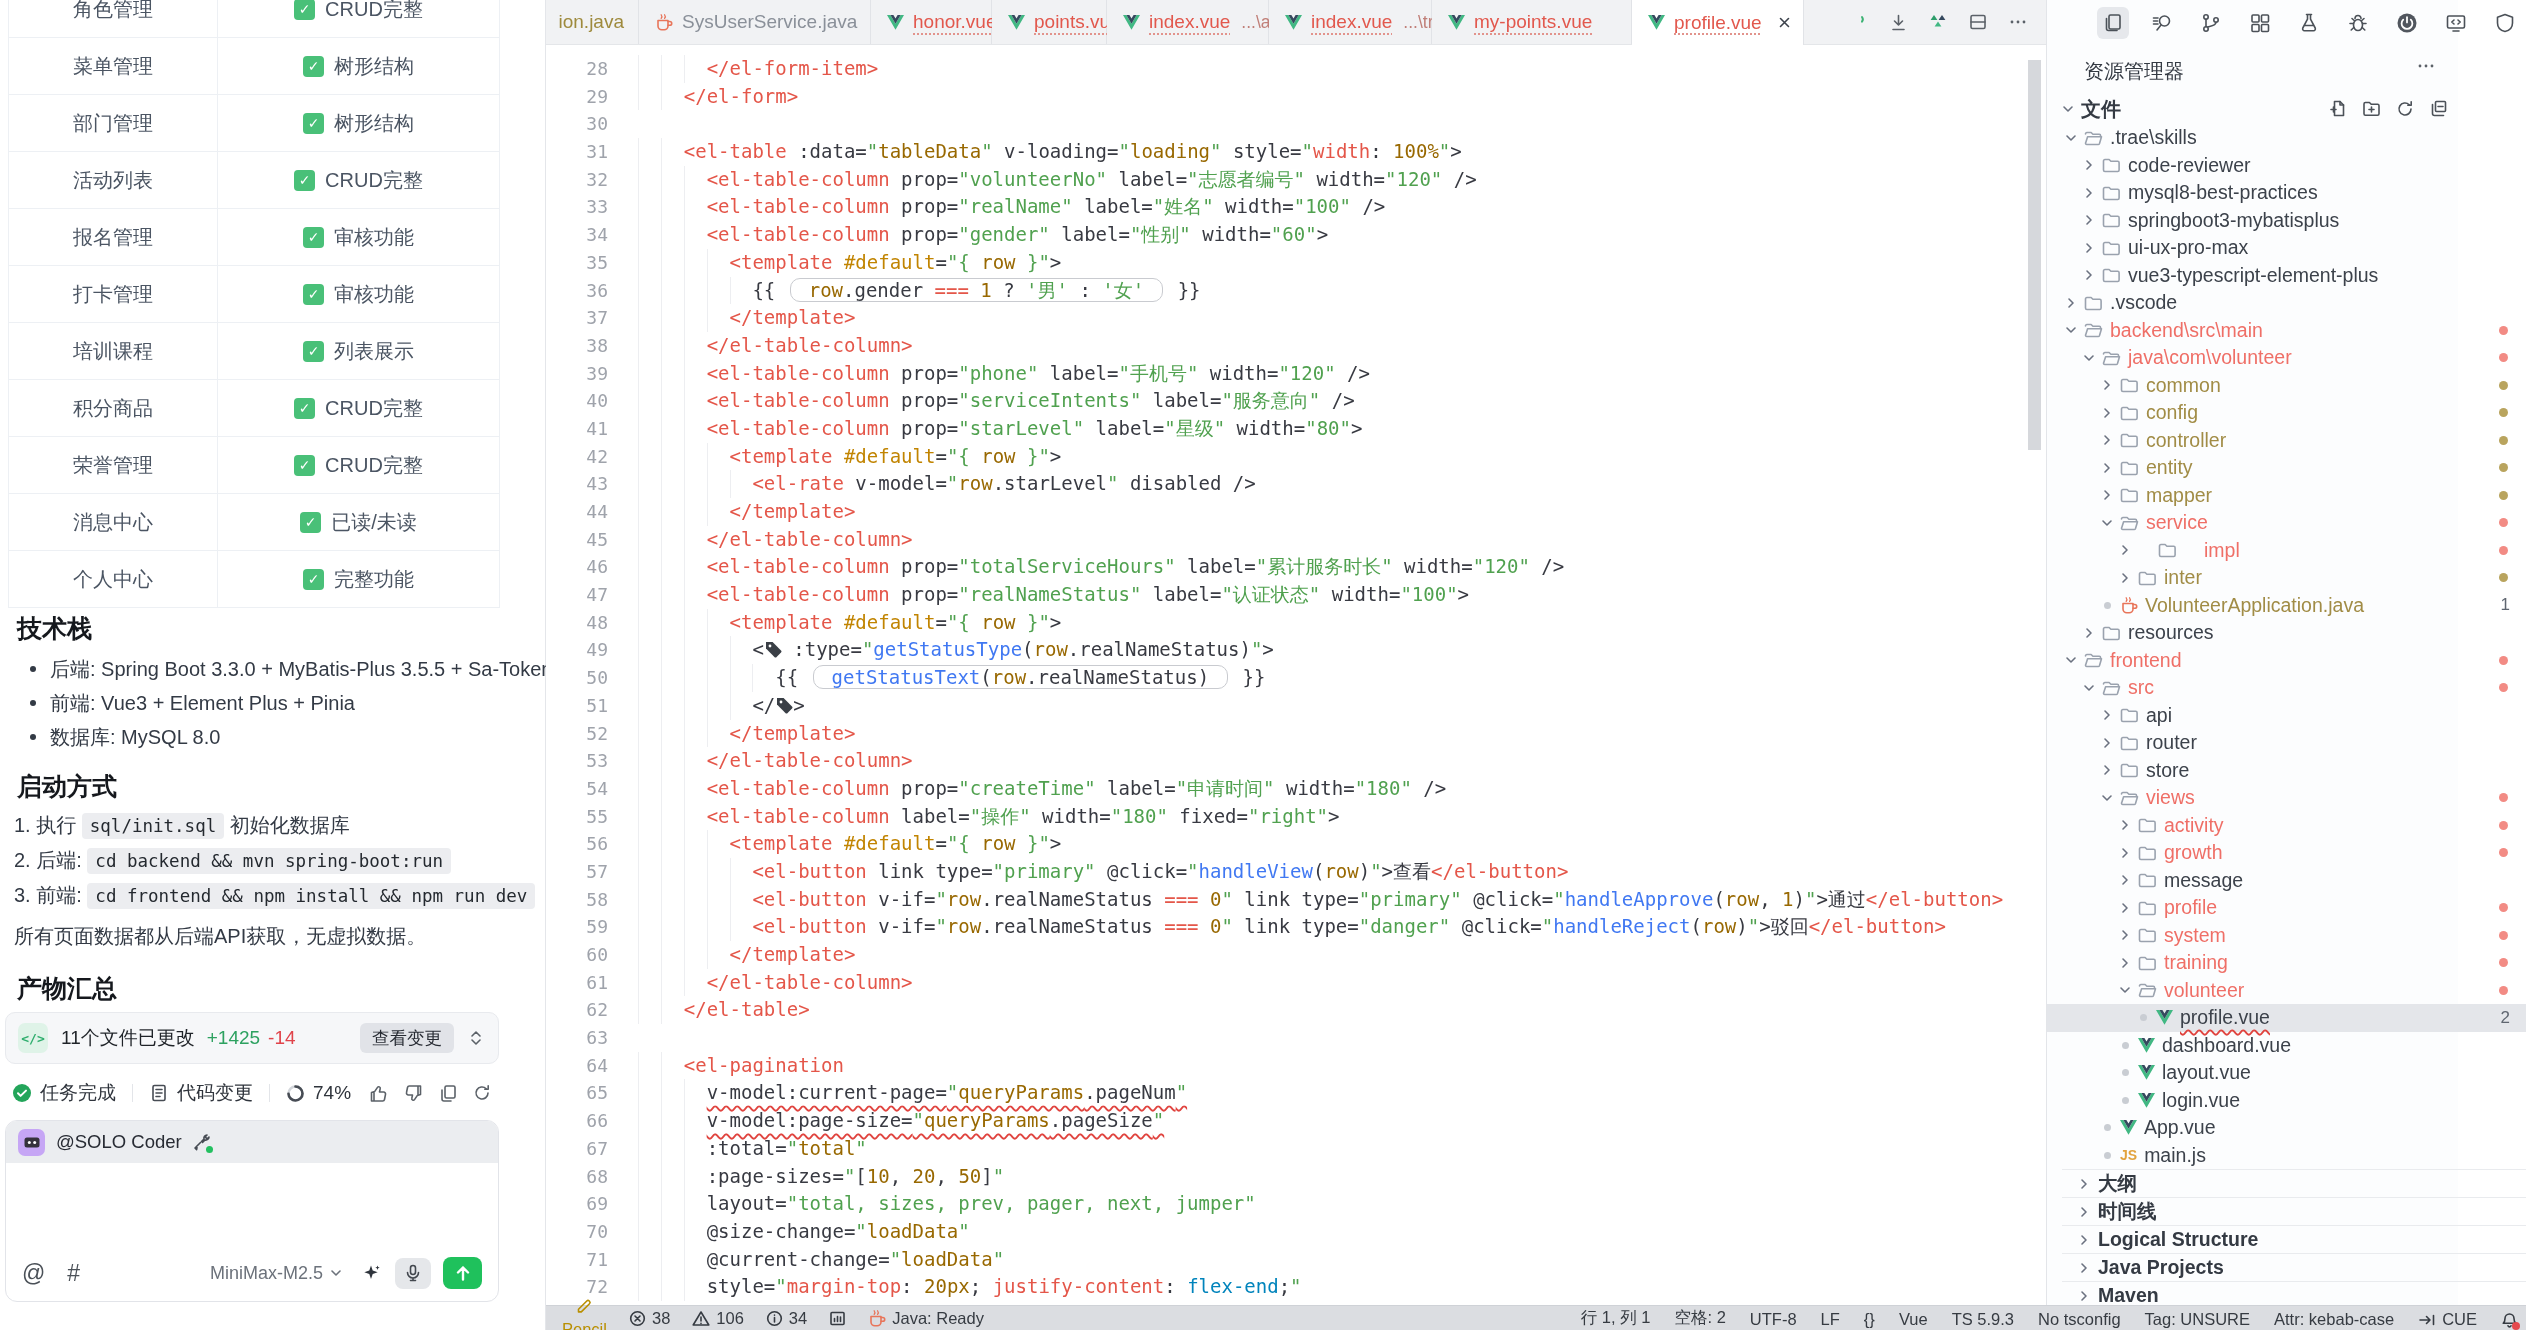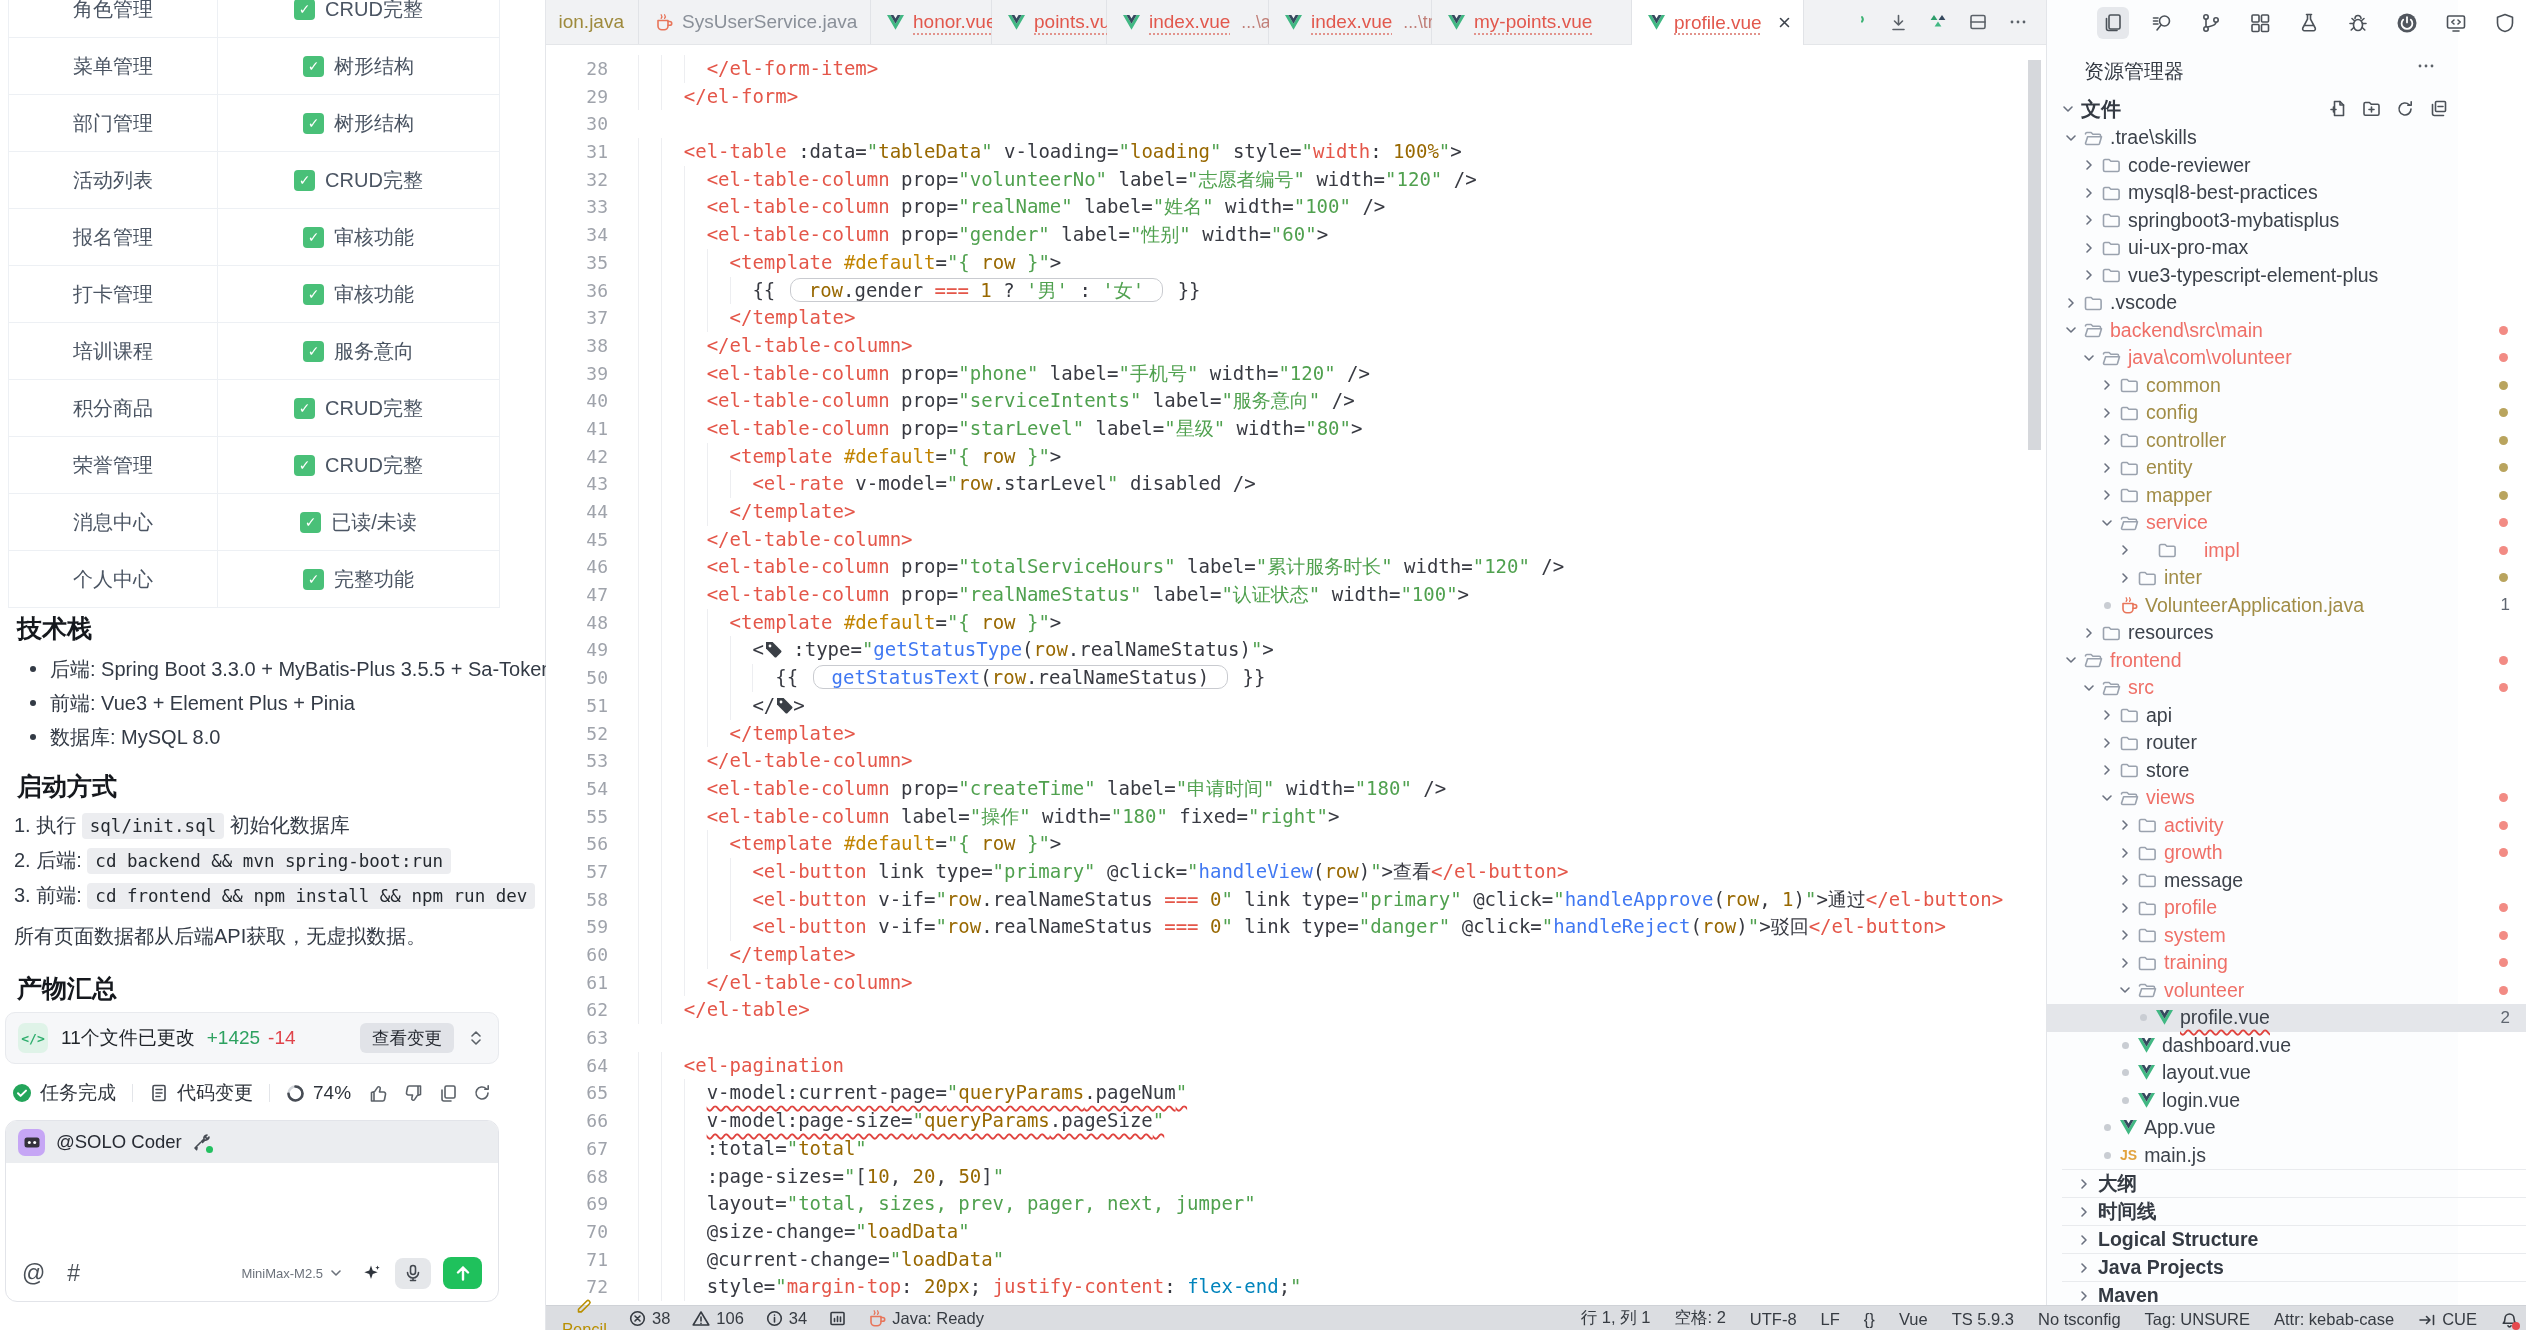--- a/index.html
+++ b/index.html
@@ -36,21 +36,21 @@
   .taskicons span{display:flex;padding:2px;cursor:pointer;}
   .composer{position:absolute;left:5px;top:1120px;width:494px;height:182px;border:1px solid #e2e4e9;border-radius:12px;box-sizing:border-box;background:#fff;overflow:hidden;}
   .comp-head{height:42px;background:#ebedf0;display:flex;align-items:center;padding:0 12px;}
   .robotchip{width:27px;height:27px;border-radius:7px;background:#c6a6f5;display:flex;align-items:center;justify-content:center;flex:none;}
   .agent{font-size:18.5px;color:#272b33;margin-left:11px;}
   .toolsic{margin-left:10px;color:#474c54;position:relative;display:flex;}
   .toolsic .gdot{position:absolute;right:-3px;bottom:-2px;width:7px;height:7px;border-radius:50%;background:#23c060;}
   .comp-body{padding:16px 16px 0;font-size:19.5px;color:#272b33;}
   .comp-foot{position:absolute;left:0;right:0;bottom:10px;height:36px;display:flex;align-items:center;padding:0 16px;}
   .ghicon{font-size:23px;color:#4b5158;margin-right:22px;cursor:pointer;}
-  .model{margin-left:auto;font-size:13px;color:#6c727b;display:flex;align-items:center;gap:6px;cursor:pointer;}
+  .model{margin-left:auto;font-size:18px;color:#6c727b;display:flex;align-items:center;gap:6px;cursor:pointer;}
   .sparkle{color:#2f343c;margin-left:18px;cursor:pointer;display:flex;}
   .micchip{width:36px;height:31px;background:#e5e7ea;border-radius:8px;margin-left:14px;display:flex;align-items:center;justify-content:center;color:#43484f;cursor:pointer;}
   .sendbtn{width:39px;height:32px;background:#1fc15c;border-radius:8px;margin-left:12px;display:flex;align-items:center;justify-content:center;cursor:pointer;}
 
   
   #tabbar{left:546px;top:0;width:1500px;height:45px;background:#f1f2f4;display:flex;border-bottom:1px solid #e4e6e9;box-sizing:border-box;}
   .tab{display:flex;align-items:center;gap:9px;padding:0 16px;border-right:1px solid #e1e3e7;font-size:19px;box-sizing:border-box;flex:none;cursor:pointer;background:#f1f2f4;}
   .tab.partial{width:93px;overflow:hidden;justify-content:flex-end;padding-right:14px;}
   .tab.active{background:#fff;height:45px;}
   .tab .lbl-err{color:#e2584d;text-decoration:underline dotted 2px #e2938c;text-underline-offset:5px;}
@@ -154,21 +154,21 @@
         <div class="fcell left">打卡管理</div>
         <div class="fcell">
           <span class="chk">✓</span>
           <span>审核功能</span>
         </div>
       </div>
       <div class="frow">
         <div class="fcell left">培训课程</div>
         <div class="fcell">
           <span class="chk">✓</span>
-          <span>服务意向</span>
+          <span>列表展示</span>
         </div>
       </div>
       <div class="frow">
         <div class="fcell left">积分商品</div>
         <div class="fcell">
           <span class="chk">✓</span>
           <span>CRUD完整</span>
         </div>
       </div>
       <div class="frow">

